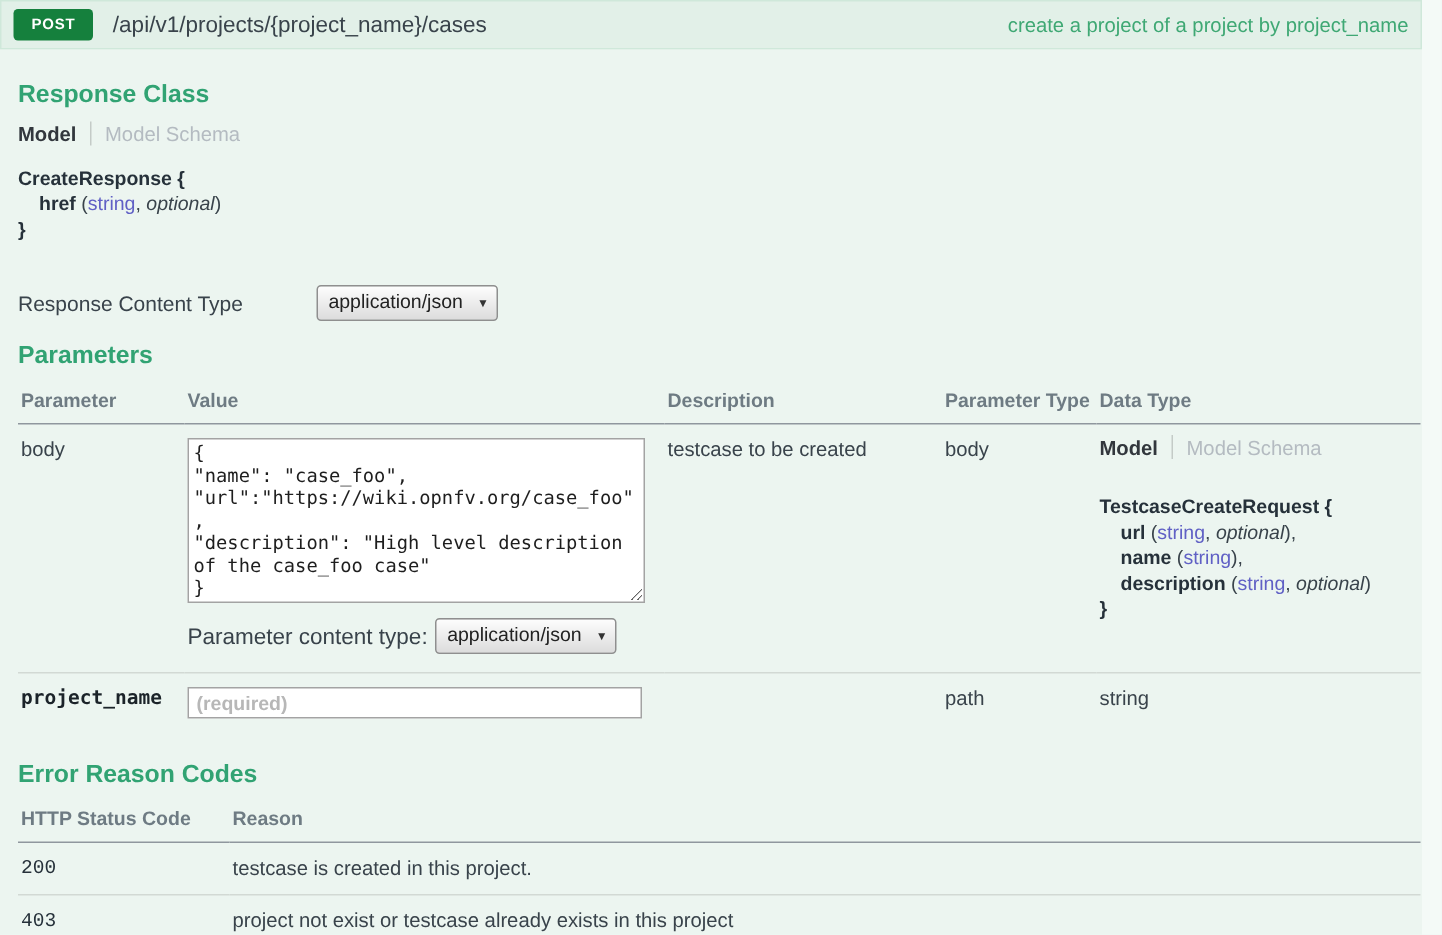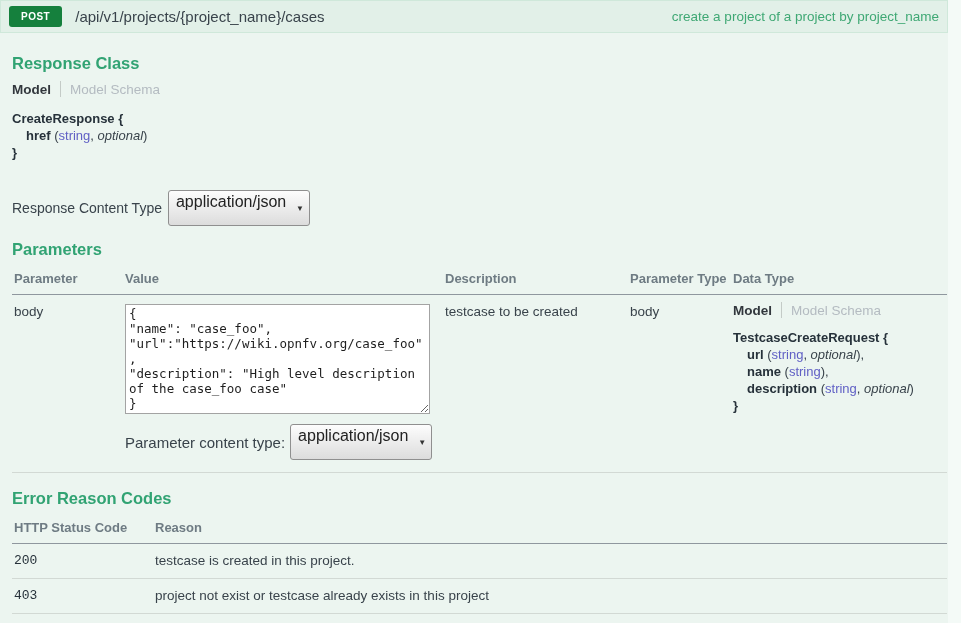--- a/index.html
+++ b/index.html
@@ -50,30 +50,30 @@
 
   
   .model-sig { margin-top: 13px; font-size: 13px; line-height: 17px; }
   .sig-open, .sig-close { font-weight: 700; color: #26313a; }
   .sig-field { padding-left: 14px; }
   .sig-name { font-weight: 700; color: #26313a; }
   .sig-type { color: #6060c5; }
   .sig-opt  { font-style: italic; }
 
   
-  .ct-row { margin-top: 29px; display: flex; align-items: center; }
+  .ct-row { margin-top: 29px; display: flex; align-items: center; gap: 43px; }
   .ct-label { font-size: 14px; margin-right: 6px; }
   .select-wrap { position: relative; display: inline-block; }
   select {
     -webkit-appearance: none; appearance: none;
     background: linear-gradient(#fdfdfd, #dcdcdc);
     border: 1px solid #8f8f8f; border-radius: 3px;
     font-family: "Liberation Sans", "DejaVu Sans", sans-serif;
-    font-size: 16px; color: #222;
-    padding: 2px 22px 15px 7px;
+    font-size: 13px; color: #222;
+    padding: 2px 22px 5px 7px;
     cursor: pointer;
   }
   .dd-arrow {
     position: absolute; right: 6px; top: 50%;
     transform: translateY(-50%);
     font-size: 8px; color: #333; pointer-events: none;
   }
 
   
   table { border-collapse: collapse; table-layout: fixed; }
@@ -104,21 +104,21 @@
   textarea.body-input::-webkit-scrollbar { width: 15px; }
   textarea.body-input::-webkit-scrollbar-track { background: #f2f2f2; border-left: 1px solid #ddd; }
   textarea.body-input::-webkit-scrollbar-thumb { background: #cfcfcf; border: 1px solid #a8a8a8; }
   textarea.body-input::-webkit-scrollbar-button:single-button {
     background: #e9e9e9; border: 1px solid #b5b5b5; height: 15px; display: block;
   }
   .param-ct-row { margin-top: 7px; display: flex; align-items: center; }
   .param-ct-label { font-size: 15px; margin-right: 5px; }
 
   .dt-tabs { margin-top: -2px; }
-  .dt-sig { margin-top: 11px; }
+  .dt-sig { margin-top: 23px; }
 
   input.text-input {
     width: 303px; height: 21px;
     border: 1px solid #a3a3a3; background: #fff;
     font-family: "Liberation Sans", "DejaVu Sans", sans-serif;
     font-size: 13px; color: #222; padding: 1px 5px;
   }
   input.text-input::placeholder { color: #b7b7b7; font-weight: 700; opacity: 1; }
 
   
@@ -212,20 +212,27 @@
               </div>
               <div class="model-sig dt-sig">
                 <div class="sig-open">TestcaseCreateRequest {</div>
                 <div class="sig-field"><span class="sig-name">url</span><span> (</span><span class="sig-type">string</span><span>, </span><span class="sig-opt">optional</span><span>),</span></div>
                 <div class="sig-field"><span class="sig-name">name</span><span> (</span><span class="sig-type">string</span><span></span><span class="sig-opt"></span><span>),</span></div>
                 <div class="sig-field"><span class="sig-name">description</span><span> (</span><span class="sig-type">string</span><span>, </span><span class="sig-opt">optional</span><span>)</span></div>
                 <div class="sig-close">}</div>
               </div>
             </td>
           </tr>
+          <tr>
+            <td class="mono param-required">project_name</td>
+            <td><input class="text-input" type="text" placeholder="(required)" style=""></td>
+            <td></td>
+            <td>path</td>
+            <td>string</td>
+          </tr>
         </tbody>
       </table>
     </div>
 
     <div class="sec-errors">
       <h2 class="section-title">Error Reason Codes</h2>
       <table class="errors-table">
         <colgroup>
             <col class="e1">
             <col class="e2">

